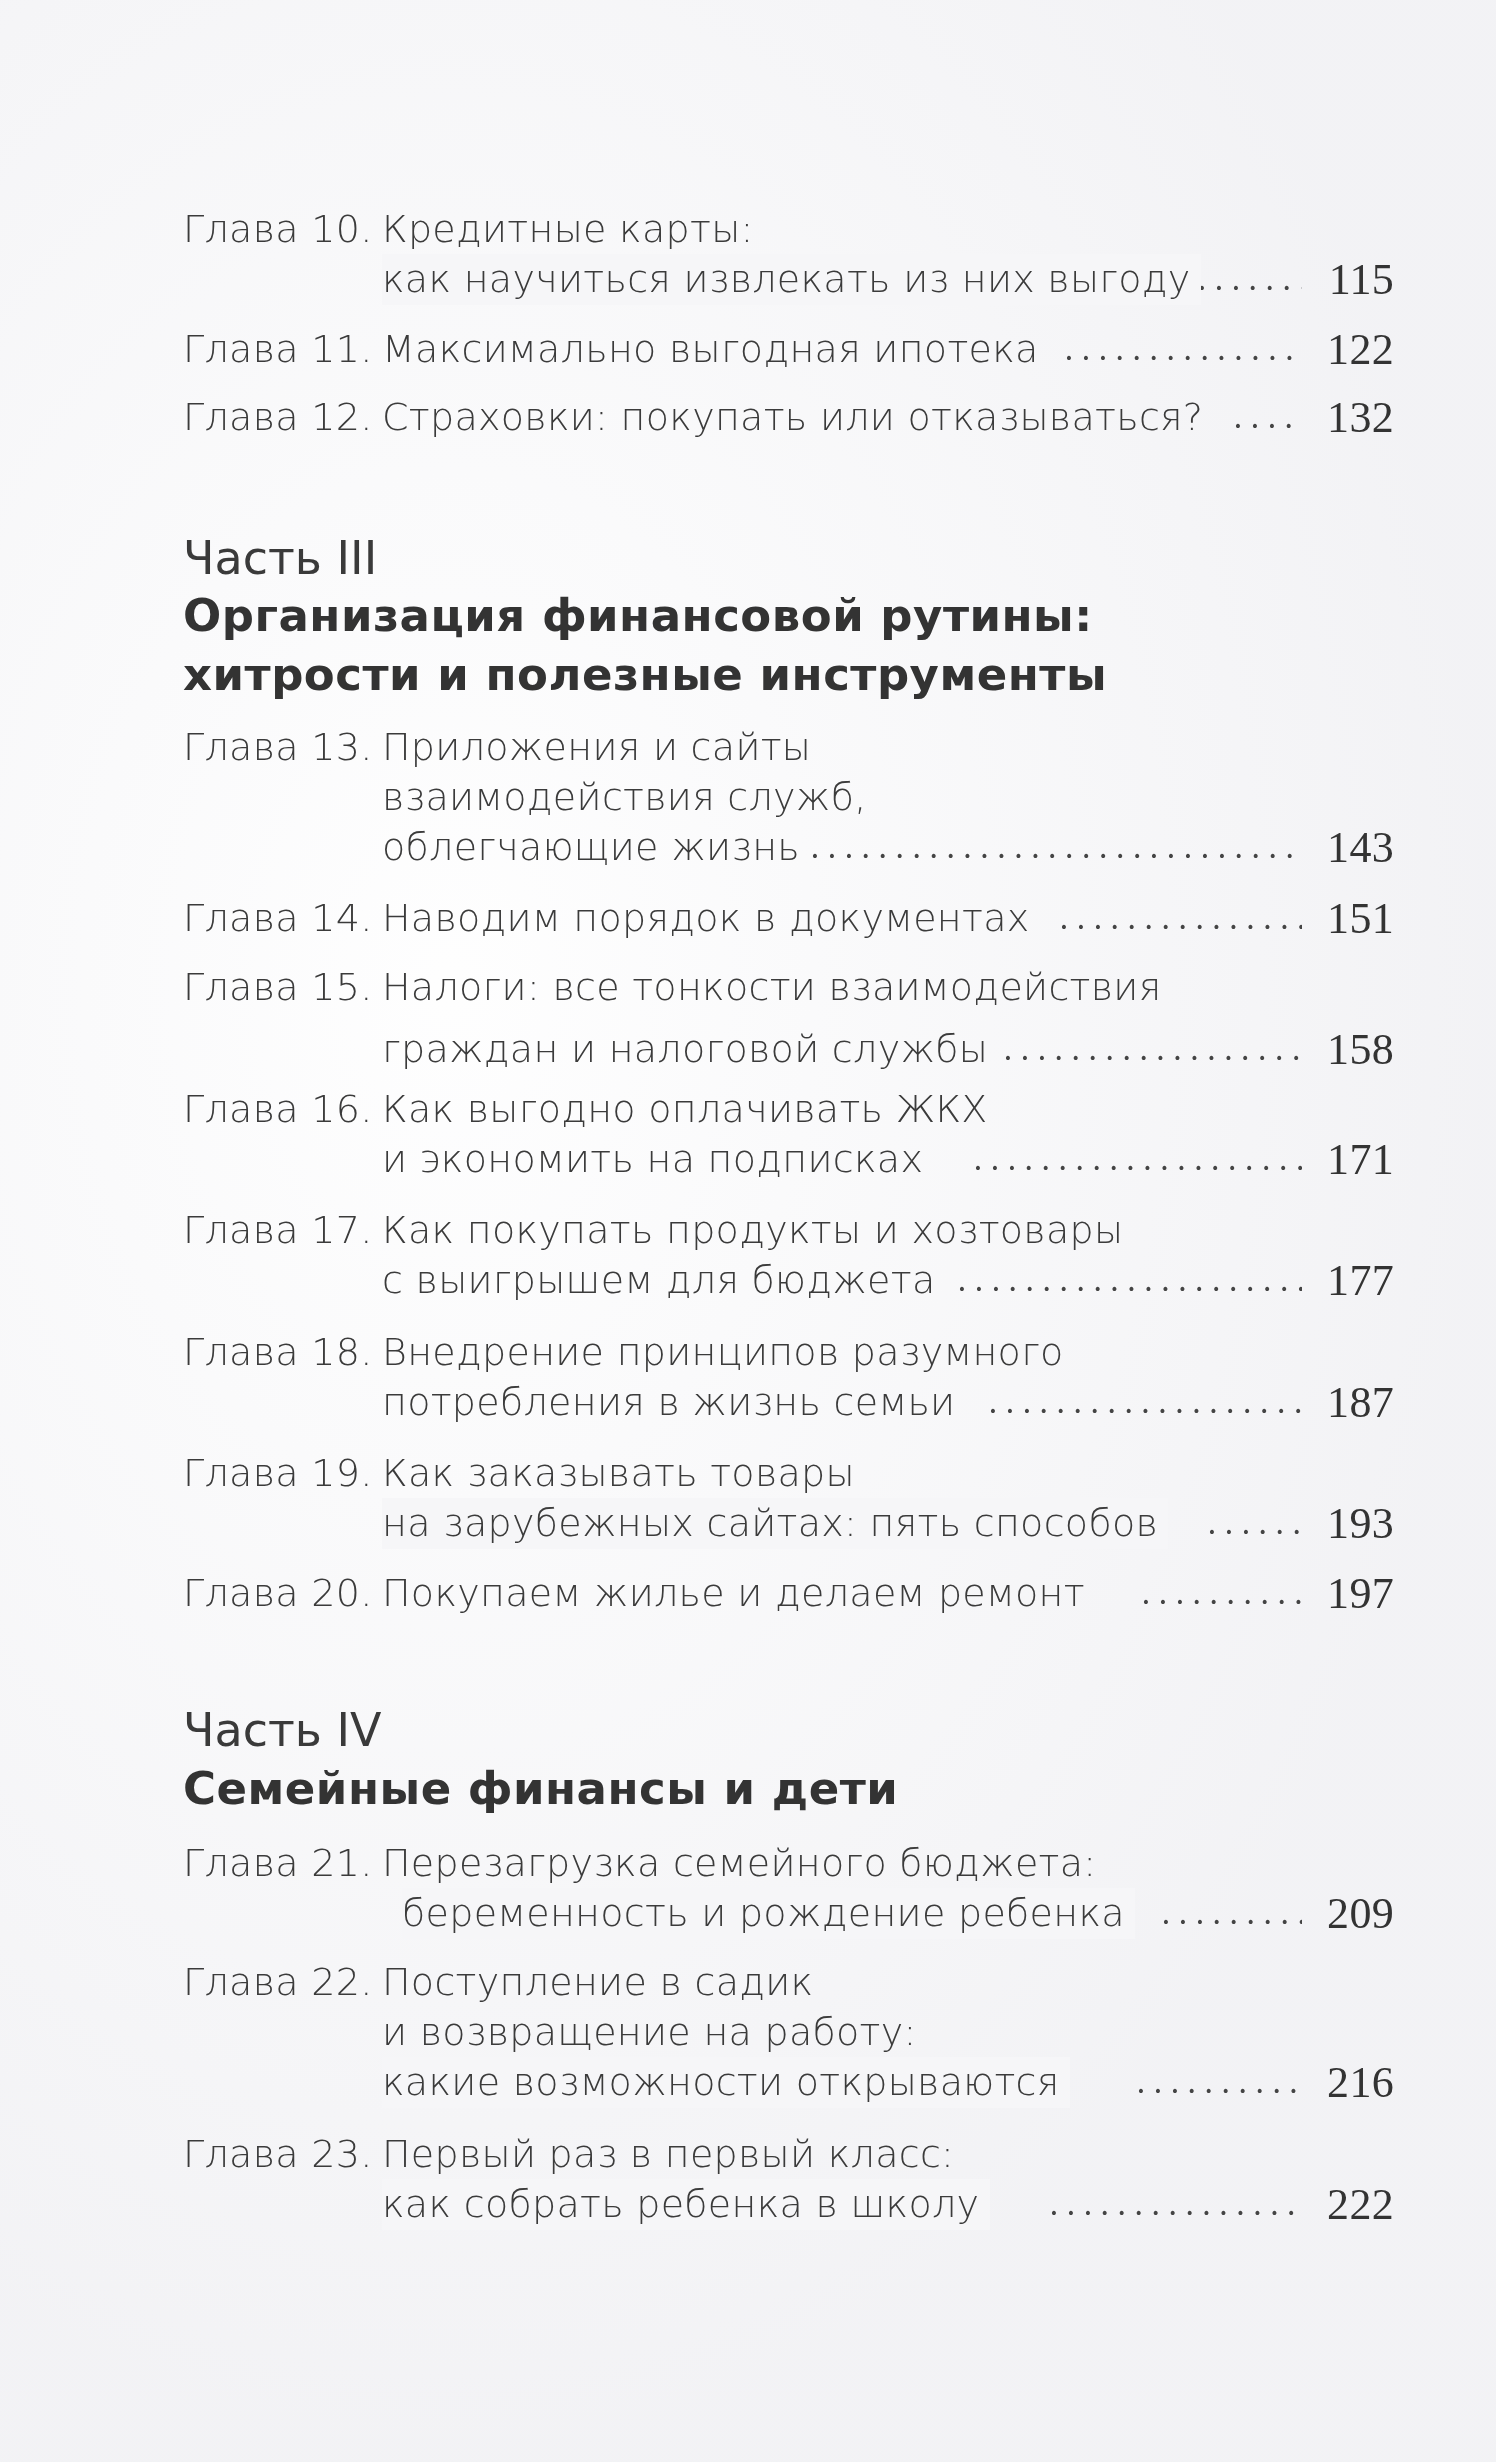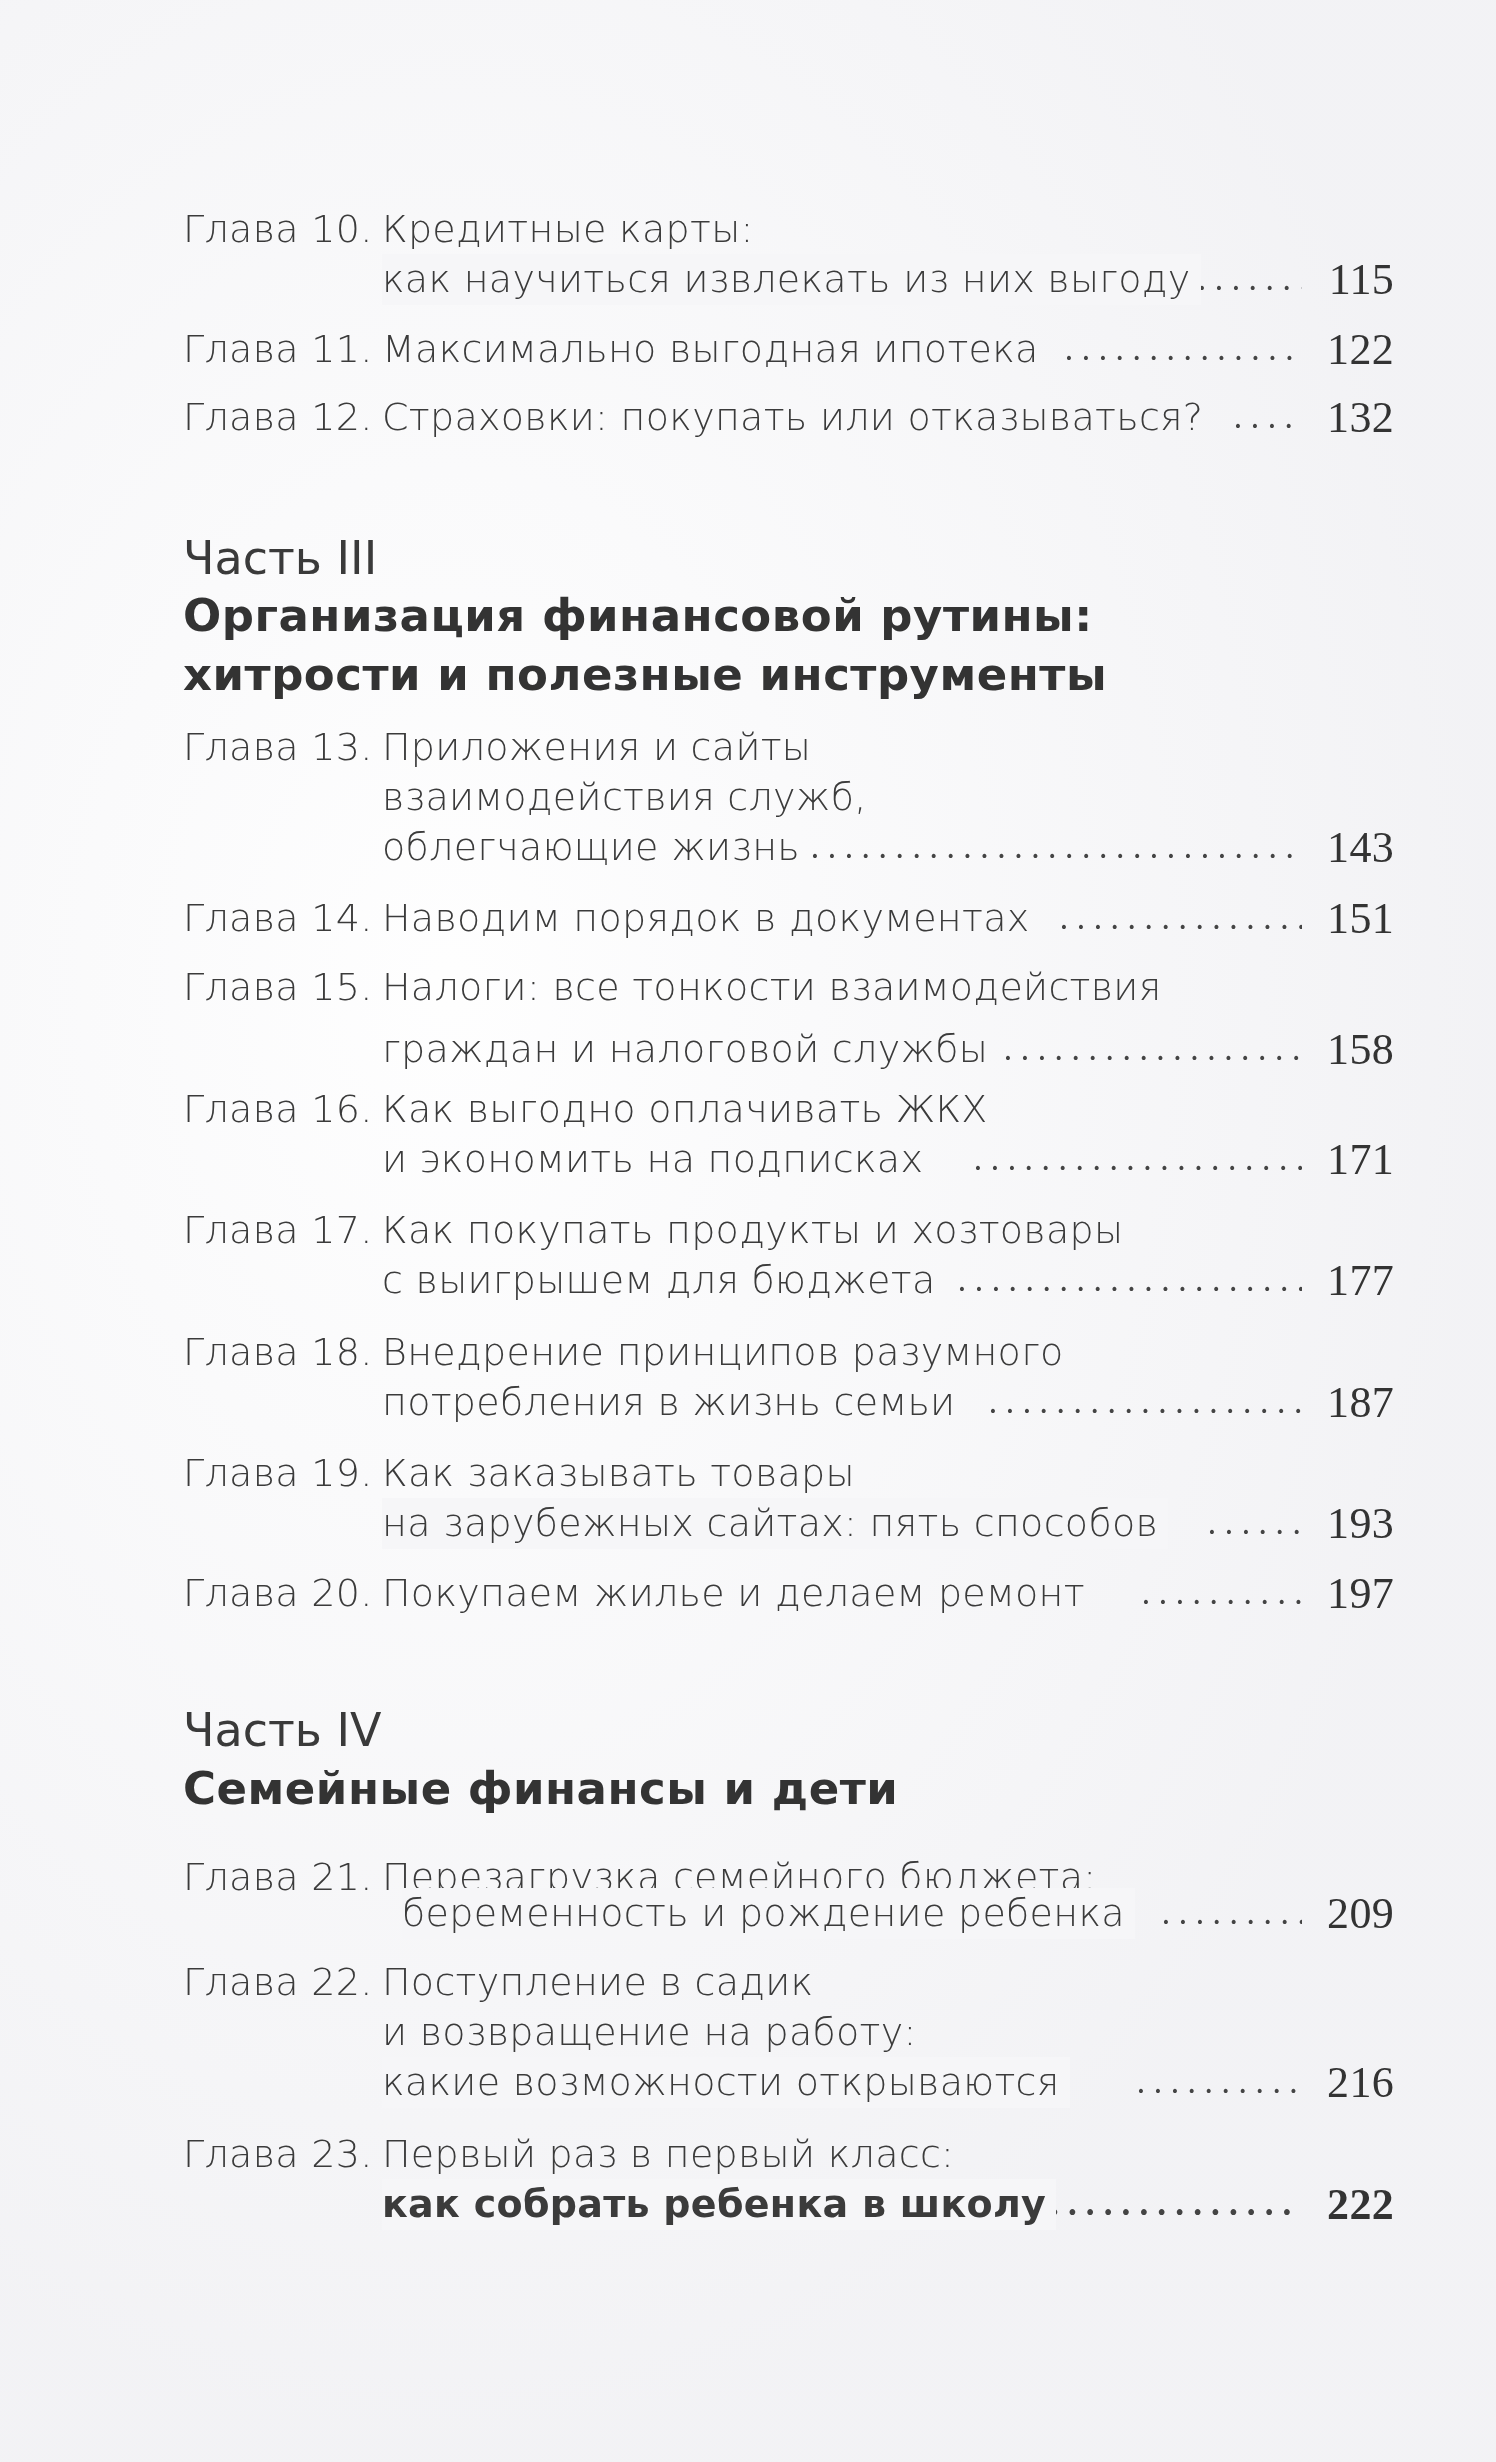--- a/index.html
+++ b/index.html
@@ -174,21 +174,21 @@
         <span class="title-text">Покупаем жилье и делаем ремонт</span>
         <span class="lead" style="left:958px;">........................................................................................</span>
         <span class="page-num">197</span>
       </div>
     </div>
 
     <div class="part-label" style="top:1702px;">Часть IV</div>
     <div class="part-title" style="top:1759px;">Семейные финансы и дети</div>
 
     <div class="entry" style="top:1838px;">
-      <div class="line" style="top:14px;">
+      <div class="line" style="top:0;">
         <span class="label">Глава 21.</span>
         <span class="title-text">Перезагрузка семейного бюджета:</span>
       </div>
       <div class="line" style="top:50px;">
         <span class="title-text" style="background:#f6f6f8;padding-right:10.2px;z-index:2;margin-left:20px;">беременность и рождение ребенка</span>
         <span class="lead" style="left:978px;">........................................................................................</span>
         <span class="page-num">209</span>
       </div>
     </div>
 
@@ -205,21 +205,21 @@
         <span class="lead" style="left:953px;">........................................................................................</span>
         <span class="page-num">216</span>
       </div>
     </div>
 
     <div class="entry" style="top:2129px;">
       <div class="line" style="top:0;">
         <span class="label">Глава 23.</span>
         <span class="title-text">Первый раз в первый класс:</span>
       </div>
-      <div class="line" style="top:50px;font-weight:bold;">
+      <div class="line" style="top:50px;">
         <span class="title-text" style="background:#f6f6f8;padding-right:10.2px;z-index:2;">как собрать ребенка в школу</span>
         <span class="lead" style="left:866px;">........................................................................................</span>
         <span class="page-num">222</span>
       </div>
     </div>
 
   </div>
 </div>
 
 

